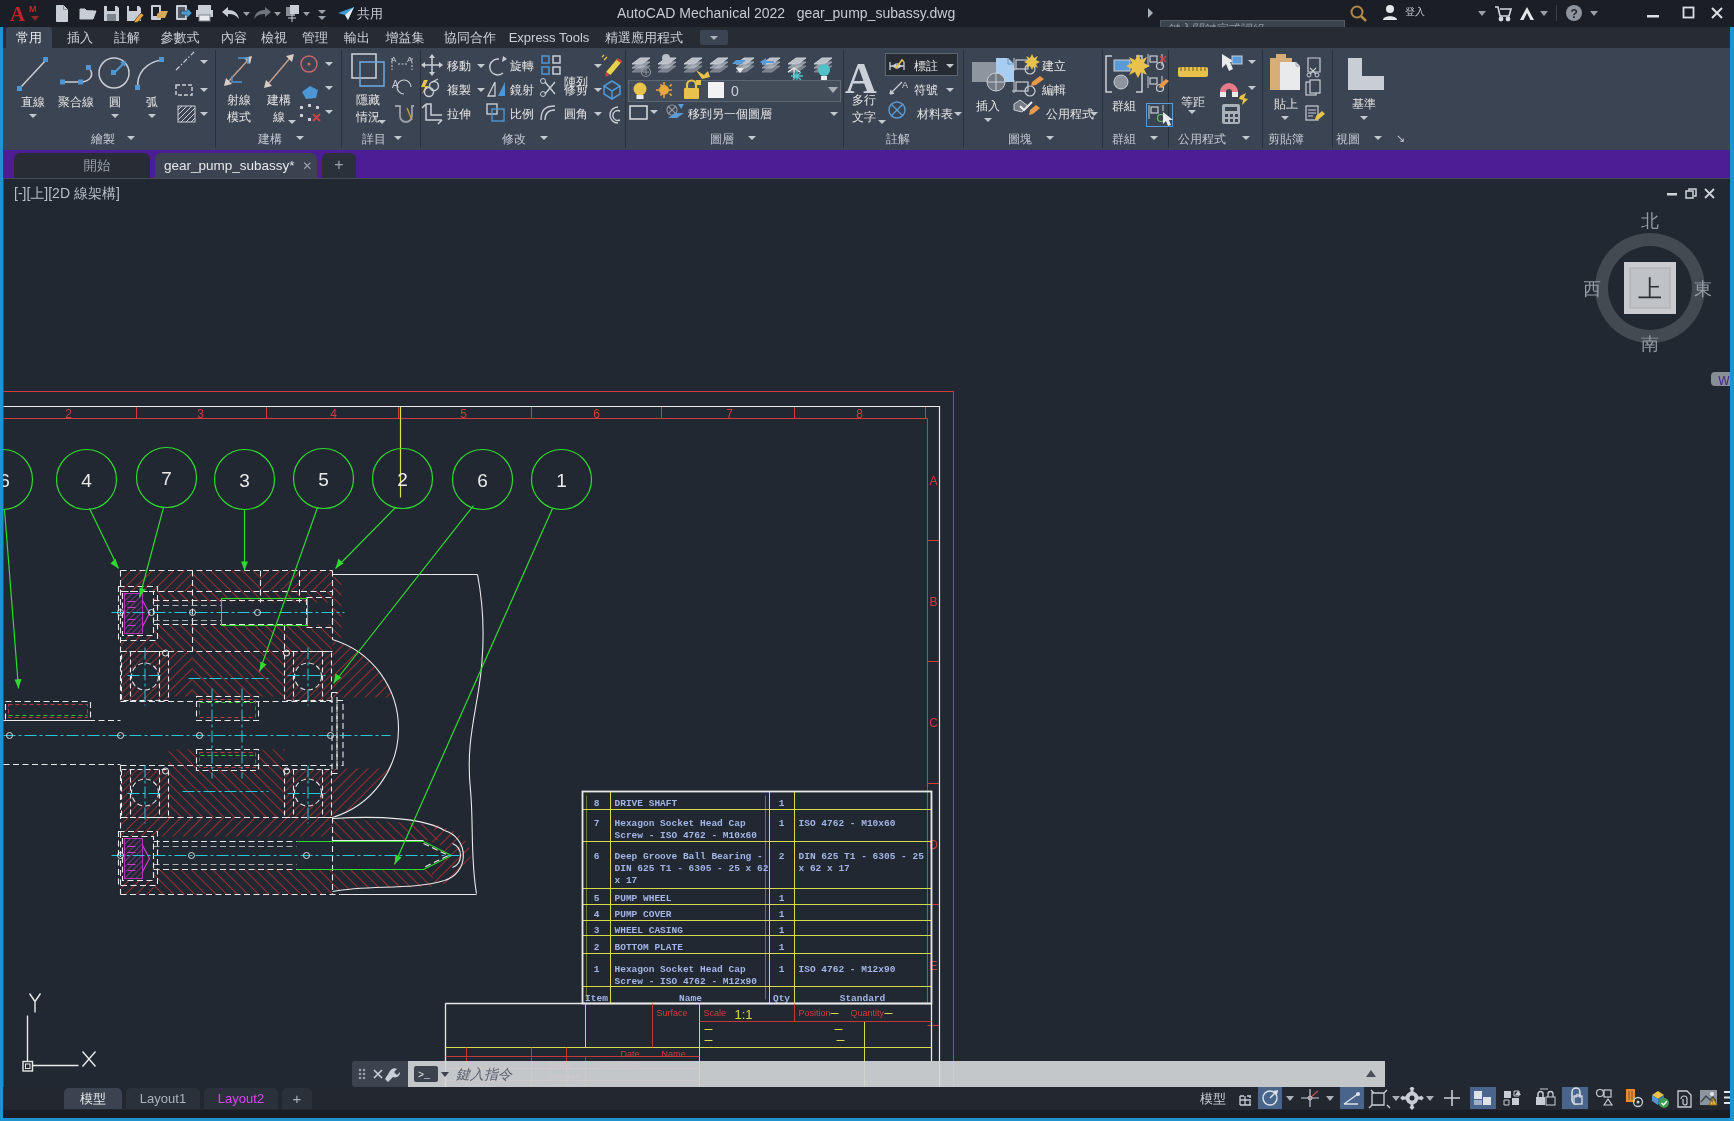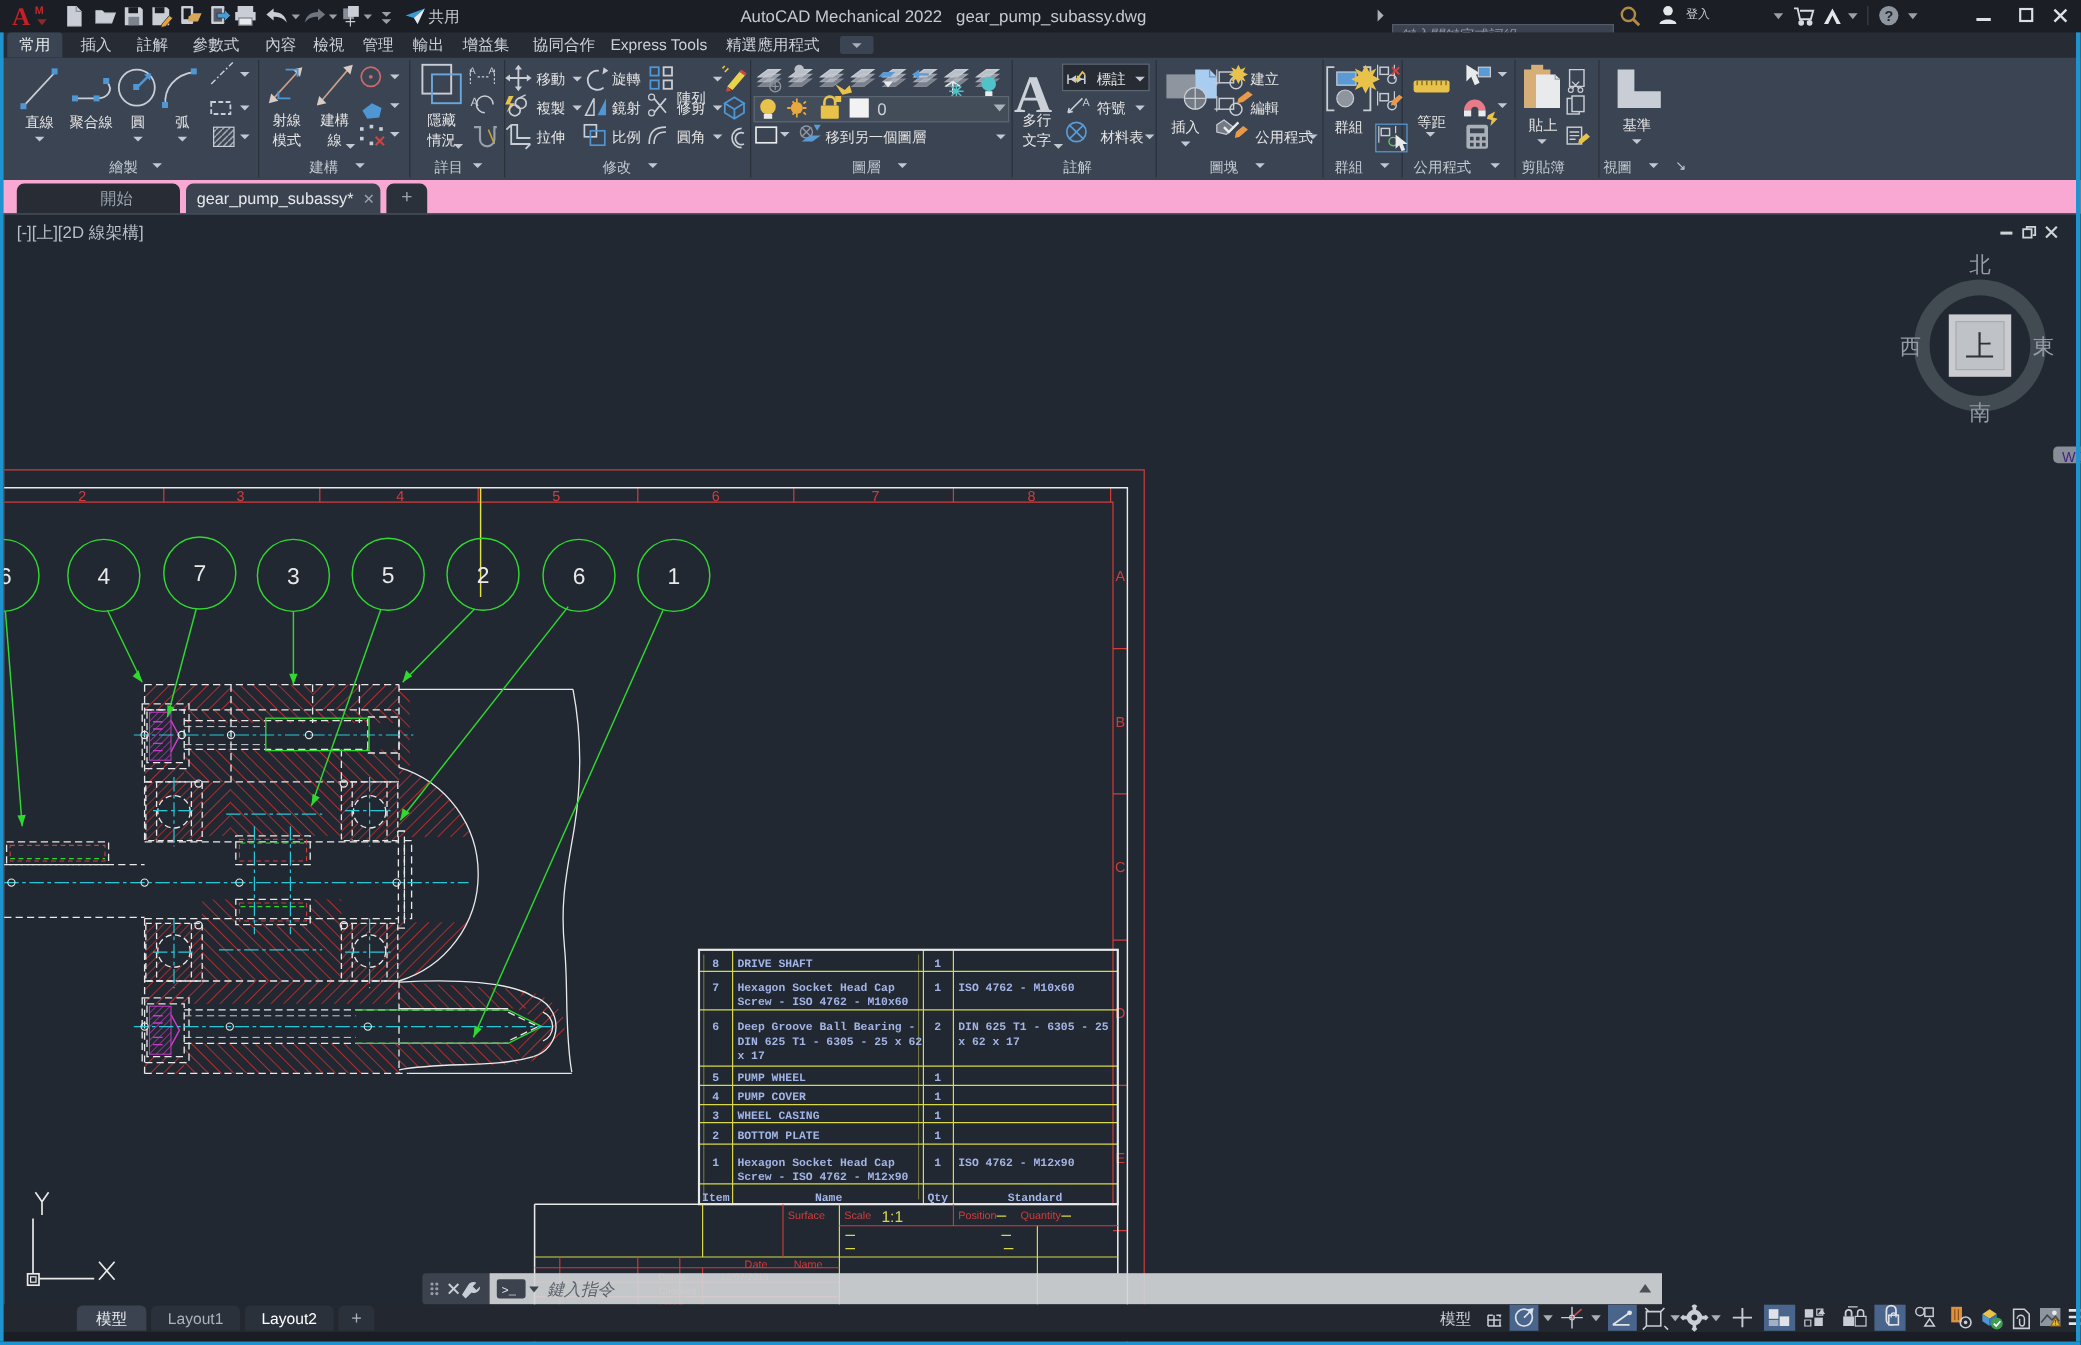--- a/index.html
+++ b/index.html
@@ -14,21 +14,21 @@
 #tabrow { position:absolute; left:0; top:27px; width:1734px; height:21px; background:#272b33; }
 .rtab { position:absolute; top:0; height:21px; line-height:21px; color:#ccd1d9; font-size:13px; text-align:center; }
 .rtab.active { background:#3b4452; color:#e9ecef; border-radius:3px 3px 0 0; }
 
 #ribbon { position:absolute; left:0; top:48px; width:1734px; height:102px; background:#3b4452; }
 .sep { position:absolute; top:2px; width:1px; height:98px; background:#2b313b; }
 .plabel { position:absolute; top:83px; height:16px; color:#c3c9d3; font-size:12px; white-space:nowrap; }
 .btxt { position:absolute; color:#e5e5e5; font-size:12px; white-space:nowrap; text-align:center; }
 .dna { position:absolute; width:0; height:0; border-left:4px solid transparent; border-right:4px solid transparent; border-top:4px solid #c3c9d3; }
 
-#filetabs { position:absolute; left:0; top:150px; width:1734px; height:28px; background:#f9a8d4; }
+#filetabs { position:absolute; left:0; top:150px; width:1734px; height:28px; background:#4c1d95; }
 .ftab { position:absolute; top:3px; height:25px; font-size:13.5px; border-radius:6px 6px 0 0; white-space:nowrap; overflow:hidden; }
 
 #canvas { position:absolute; left:3px; top:178px; width:1727px; height:940px; background:#212831; border:1px solid #434b57; border-right:none; }
 #viewlabel { position:absolute; left:10px; top:6px; color:#b9bec7; font-size:14px; }
 
 #cmdminibar { position:absolute; left:348px; top:882px; width:56px; height:26px; background:#3d434e; border-radius:3px 0 0 3px; }
 #cmdbar { position:absolute; left:404px; top:882px; width:977px; height:26px; background:rgba(211,213,215,0.92); }
 
 #bottomstrip { position:absolute; left:0; top:1087px; width:1734px; height:23px; background:#23272f; }
 #bottomstrip2 { position:absolute; left:0; top:1110px; width:1734px; height:8px; background:#1a1d23; }
@@ -840,21 +840,21 @@
         <text x="10" y="17" font-size="10" fill="#e4e7ea" font-family="Liberation Mono">&gt;_</text>
         <path d="M33 11 l8 0 l-4 5 z" fill="#3d434e"></path>
         <text x="48" y="18" font-size="14" fill="#5e646d" font-style="italic">鍵入指令</text>
         <path d="M958 16 l5-7 l5 7 z" fill="#4a4f58"></path>
       </svg>
     </div>
   </div>
   <div id="bottomstrip">
     <div class="mtab" style="left:64px;width:58px;background:#3c4350;color:#e6e9ec">模型</div>
     <div class="mtab" style="left:126px;width:74px;background:#2b313b;color:#aab2bc">Layout1</div>
-    <div class="mtab" style="left:204px;width:74px;background:#2b313b;color:#ffffff">Layout2</div>
+    <div class="mtab" style="left:204px;width:74px;background:#2b313b;color:#d946ef">Layout2</div>
     <div class="mtab" style="left:282px;width:30px;background:#2b313b;color:#aab2bc;font-size:15px">+</div>
     <div style="position:absolute;left:1200px;top:2px;width:40px;height:20px;line-height:20px;color:#ccd1d9;font-size:13px">模型</div>
     <svg style="position:absolute;left:1230px;top:0" width="504" height="23">
 
       <g transform="translate(8,2)">
           <path d="M2 16 V7 M2 16 h11 M2 11 h11 M7 16 v-9 M2 7 h4 m3 0 h4 M12 16 v-4 m0-3 v-2" stroke="#c9ced6" stroke-width="1.3" fill="none"></path>
         </g>
 
       <rect x="28" y="0" width="24" height="22" fill="#49658c"></rect>
       <circle cx="40" cy="11" r="7" fill="none" stroke="#dfe3e8" stroke-width="1.4"></circle>

